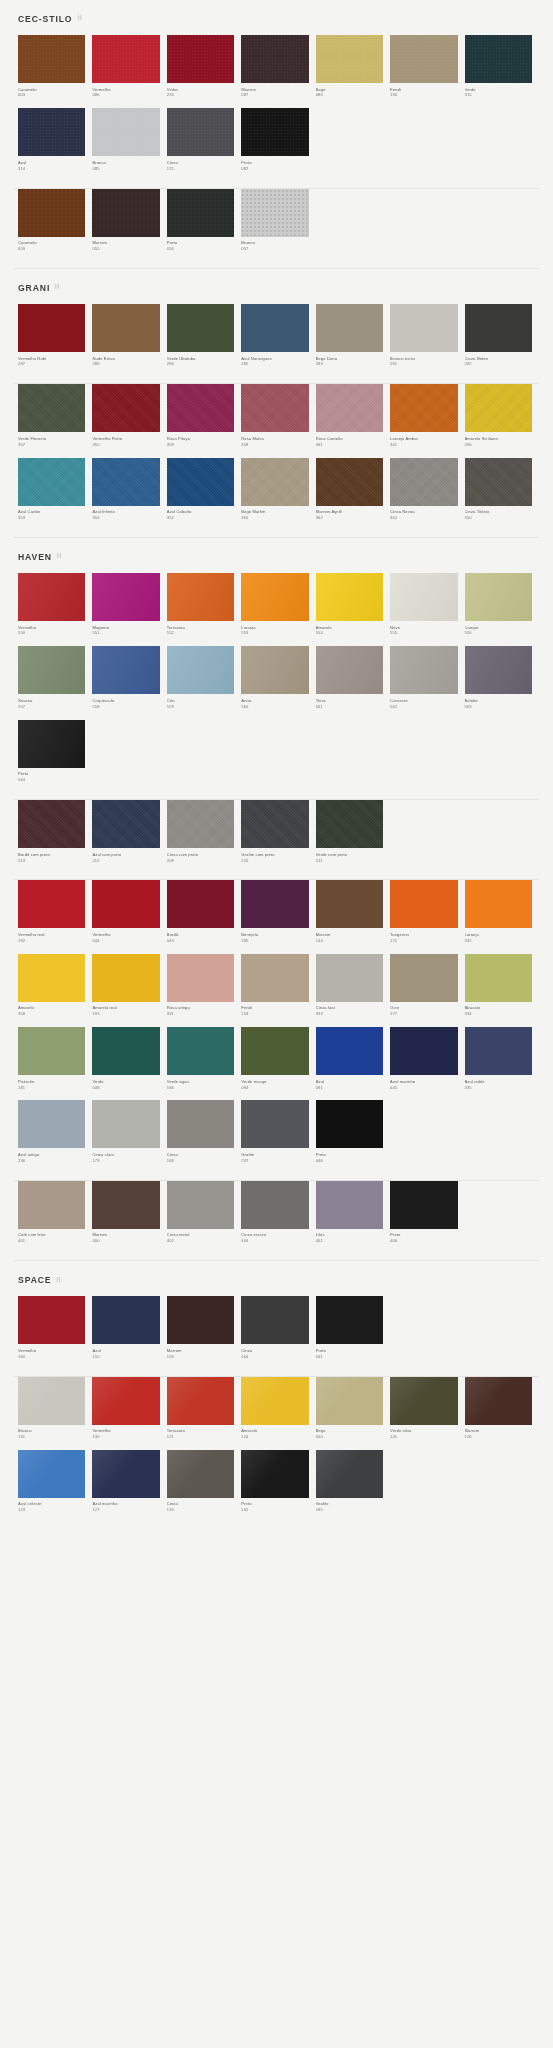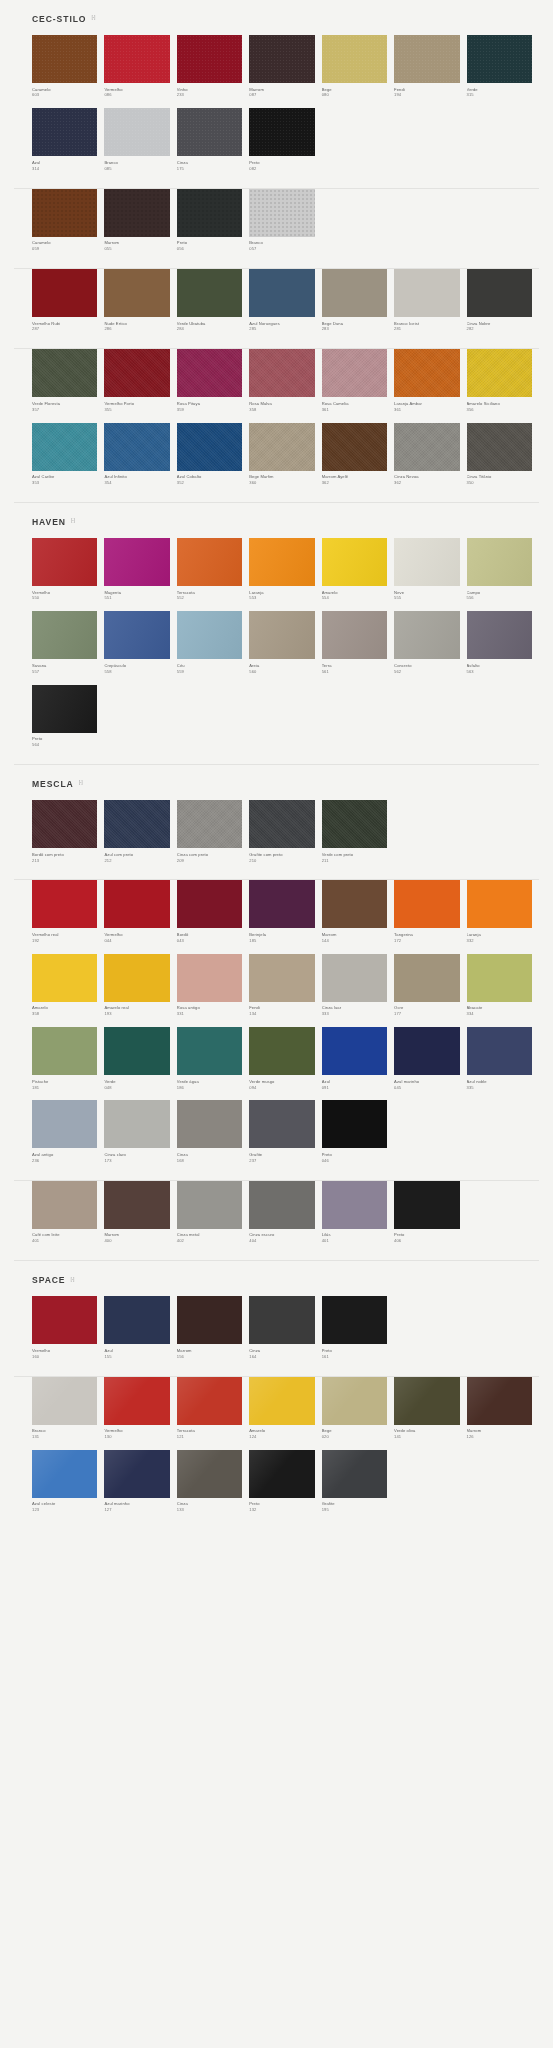--- a/index.html
+++ b/index.html
@@ -6,21 +6,21 @@
   html, body {
     width: 553px;
     background: #f4f4f2;
     font-family: "Liberation Sans", sans-serif;
     -webkit-font-smoothing: antialiased;
   }
   body { padding: 0 0 14px 0; }
 
   .page { width: 553px; }
 
-  .section { padding: 0 14px 0 32px; }
+  .section { padding: 0 14px 0 18px; }
 
   .section-head {
     display: flex;
     align-items: center;
     gap: 5px;
     padding: 14px 0 11px 0;
   }
   .section-title {
     font-size: 8.6px;
     font-weight: bold;
@@ -197,20 +197,24 @@
           </div>
           <div class="swatch">
             <div class="chip tex-leather" style="background: rgb(203, 203, 203);"></div>
             <div class="name">Branco</div>
             <div class="code">057</div>
           </div>
         </div>
       </div>
       <div class="divider"></div>
       <div class="section">
+        <div class="section-head">
+          <span class="section-title">GRANI</span>
+          <span class="collapse-icon">[-]</span>
+        </div>
         <div class="grid">
           <div class="swatch">
             <div class="chip tex-grain" style="background: rgb(135, 21, 27);"></div>
             <div class="name">Vermelho Rubi</div>
             <div class="code">287</div>
           </div>
           <div class="swatch">
             <div class="chip tex-grain" style="background: rgb(131, 96, 64);"></div>
             <div class="name">Nude Ertico</div>
             <div class="code">286</div>
@@ -396,24 +400,20 @@
           </div>
           <div class="swatch">
             <div class="chip tex-soft" style="background: rgb(26, 26, 26);"></div>
             <div class="name">Preto</div>
             <div class="code">564</div>
           </div>
         </div>
       </div>
       <div class="divider"></div>
       <div class="section">
-        <div class="section-head">
-          <span class="section-title">MESCLA</span>
-          <span class="collapse-icon">[-]</span>
-        </div>
         <div class="grid">
           <div class="swatch">
             <div class="chip tex-weave" style="background: rgb(74, 42, 46);"></div>
             <div class="name">Bordô com preto</div>
             <div class="code">213</div>
           </div>
           <div class="swatch">
             <div class="chip tex-weave" style="background: rgb(46, 57, 82);"></div>
             <div class="name">Azul com preto</div>
             <div class="code">212</div>

